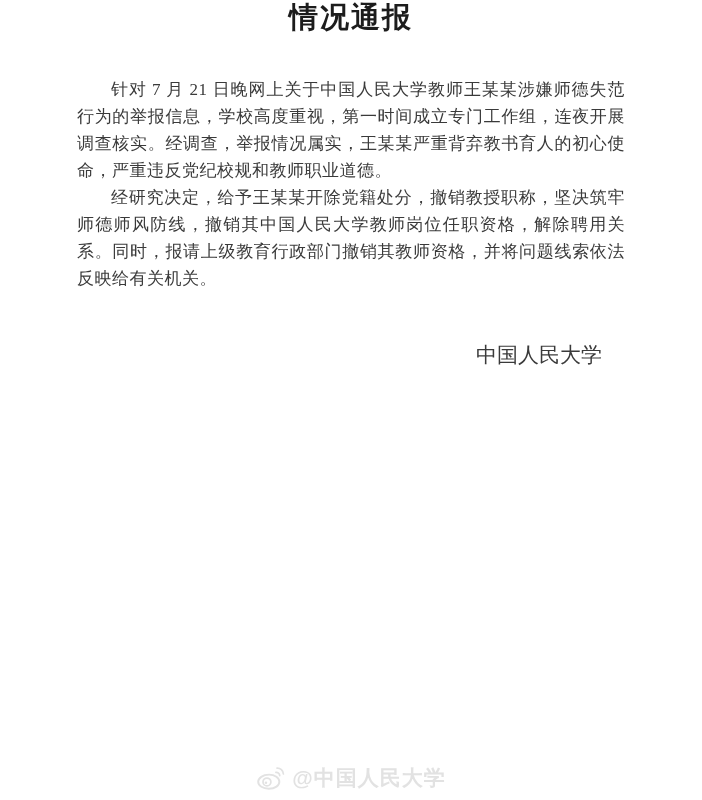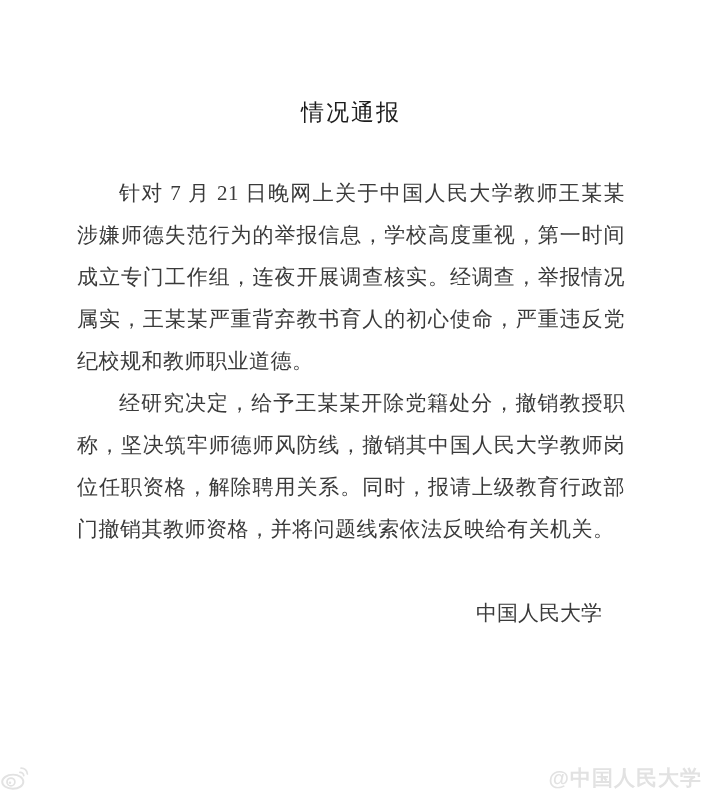--- a/index.html
+++ b/index.html
@@ -12,33 +12,32 @@
     width: 702px;
     height: 800px;
     margin: 0 auto;
     background: #ffffff;
     overflow: hidden;
     font-family: "Liberation Serif", "DejaVu Serif", serif;
     color: #3a3a3a;
   }
   .doc-title {
     margin: 0;
-    padding-top: 96px;
     text-align: center;
-    font-size: 23px;
+    font-size: 29px;
     line-height: 34px;
-    font-weight: normal;
+    font-weight: bold;
     letter-spacing: 2px;
     color: #1c1c1c;
   }
   .doc-body {
     width: 548px;
     margin: 42px auto 0 auto;
-    font-size: 21px;
-    line-height: 42px;
+    font-size: 17px;
+    line-height: 27px;
     text-align: justify;
     letter-spacing: 0.5px;
   }
   .doc-body p {
     margin: 0;
     text-indent: 2em;
   }
   .signature-block {
     width: 150px;
     margin: 46px 88px 0 auto;
@@ -48,21 +47,21 @@
   }
   .signature-org {
     line-height: 34px;
   }
   .watermark {
     position: absolute;
     left: 0;
     right: 0;
     bottom: 8px;
     display: flex;
-    justify-content: space-between;
+    justify-content: center;
     align-items: center;
     gap: 7px;
     color: #e2e2e2;
     font-family: "Liberation Sans", "DejaVu Sans", sans-serif;
     font-weight: bold;
     font-size: 21px;
     letter-spacing: 1px;
     user-select: none;
   }
   .weibo-icon svg {

